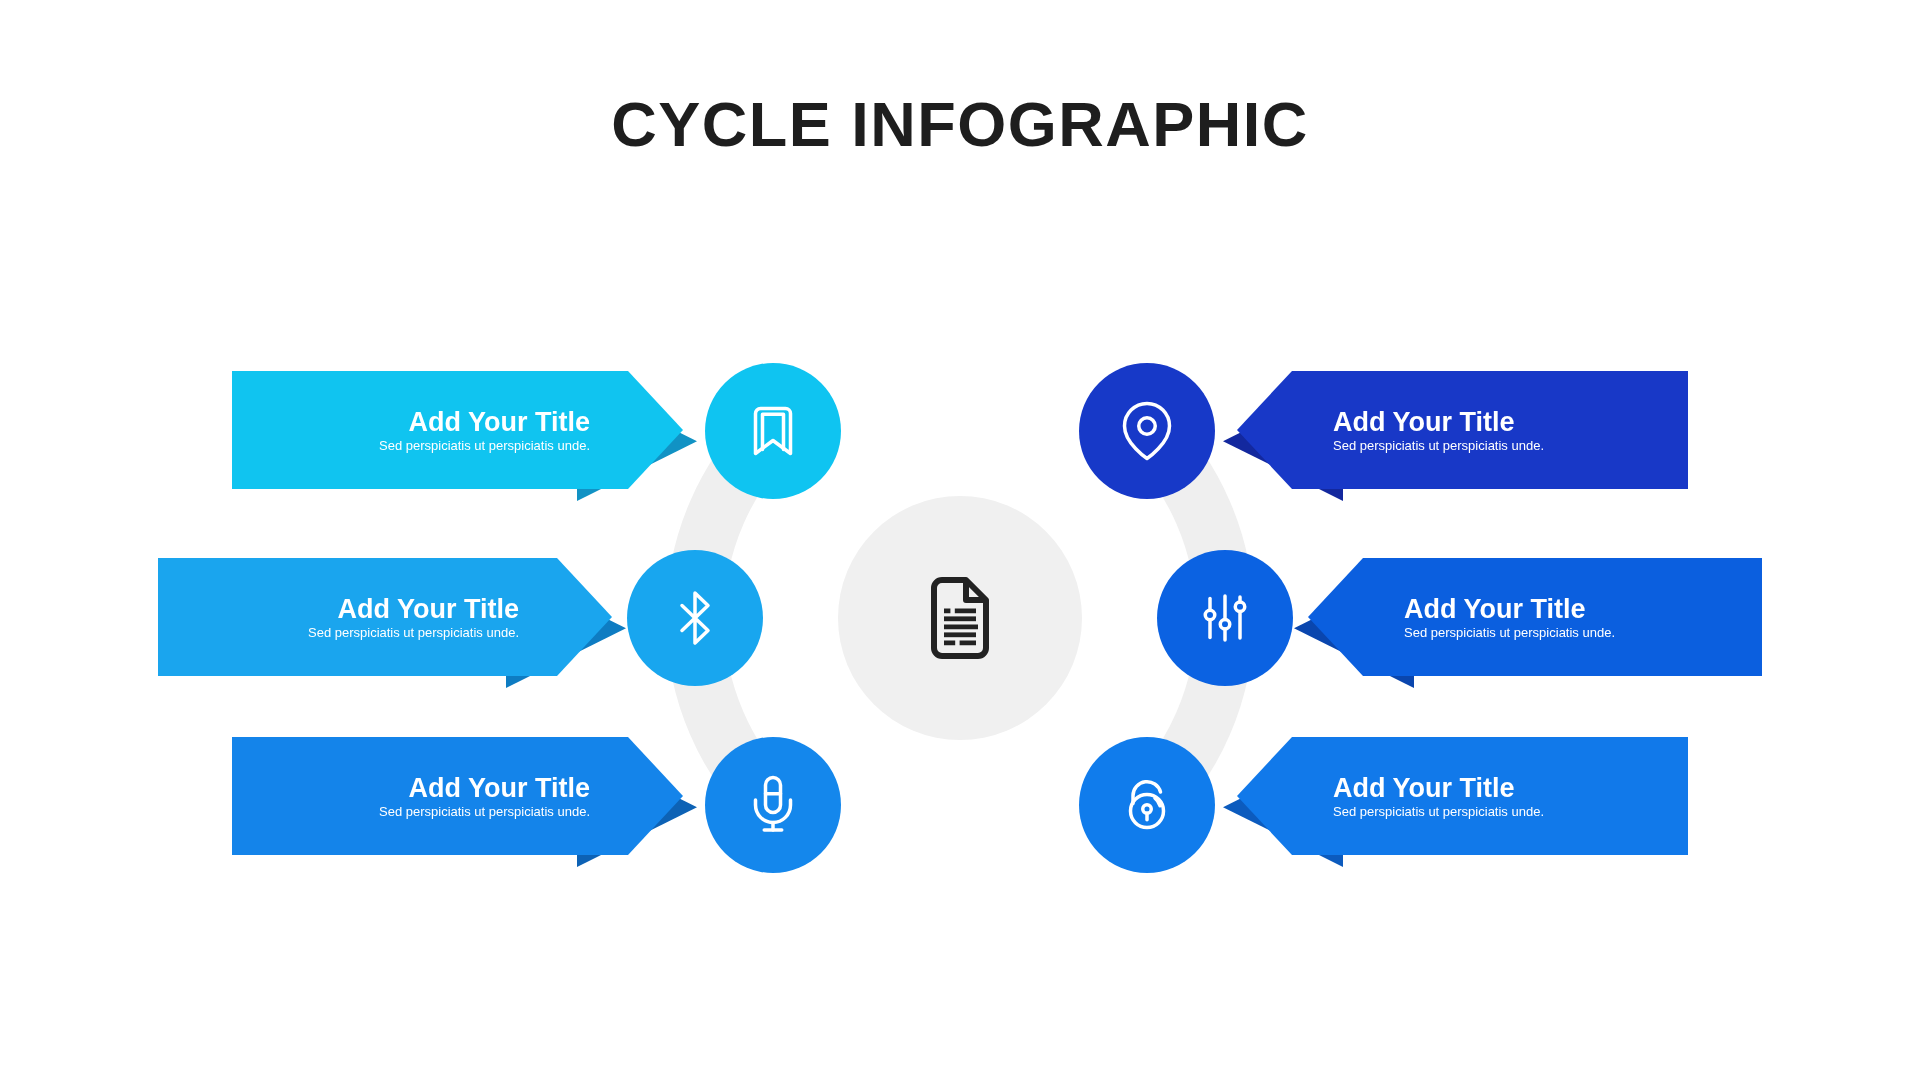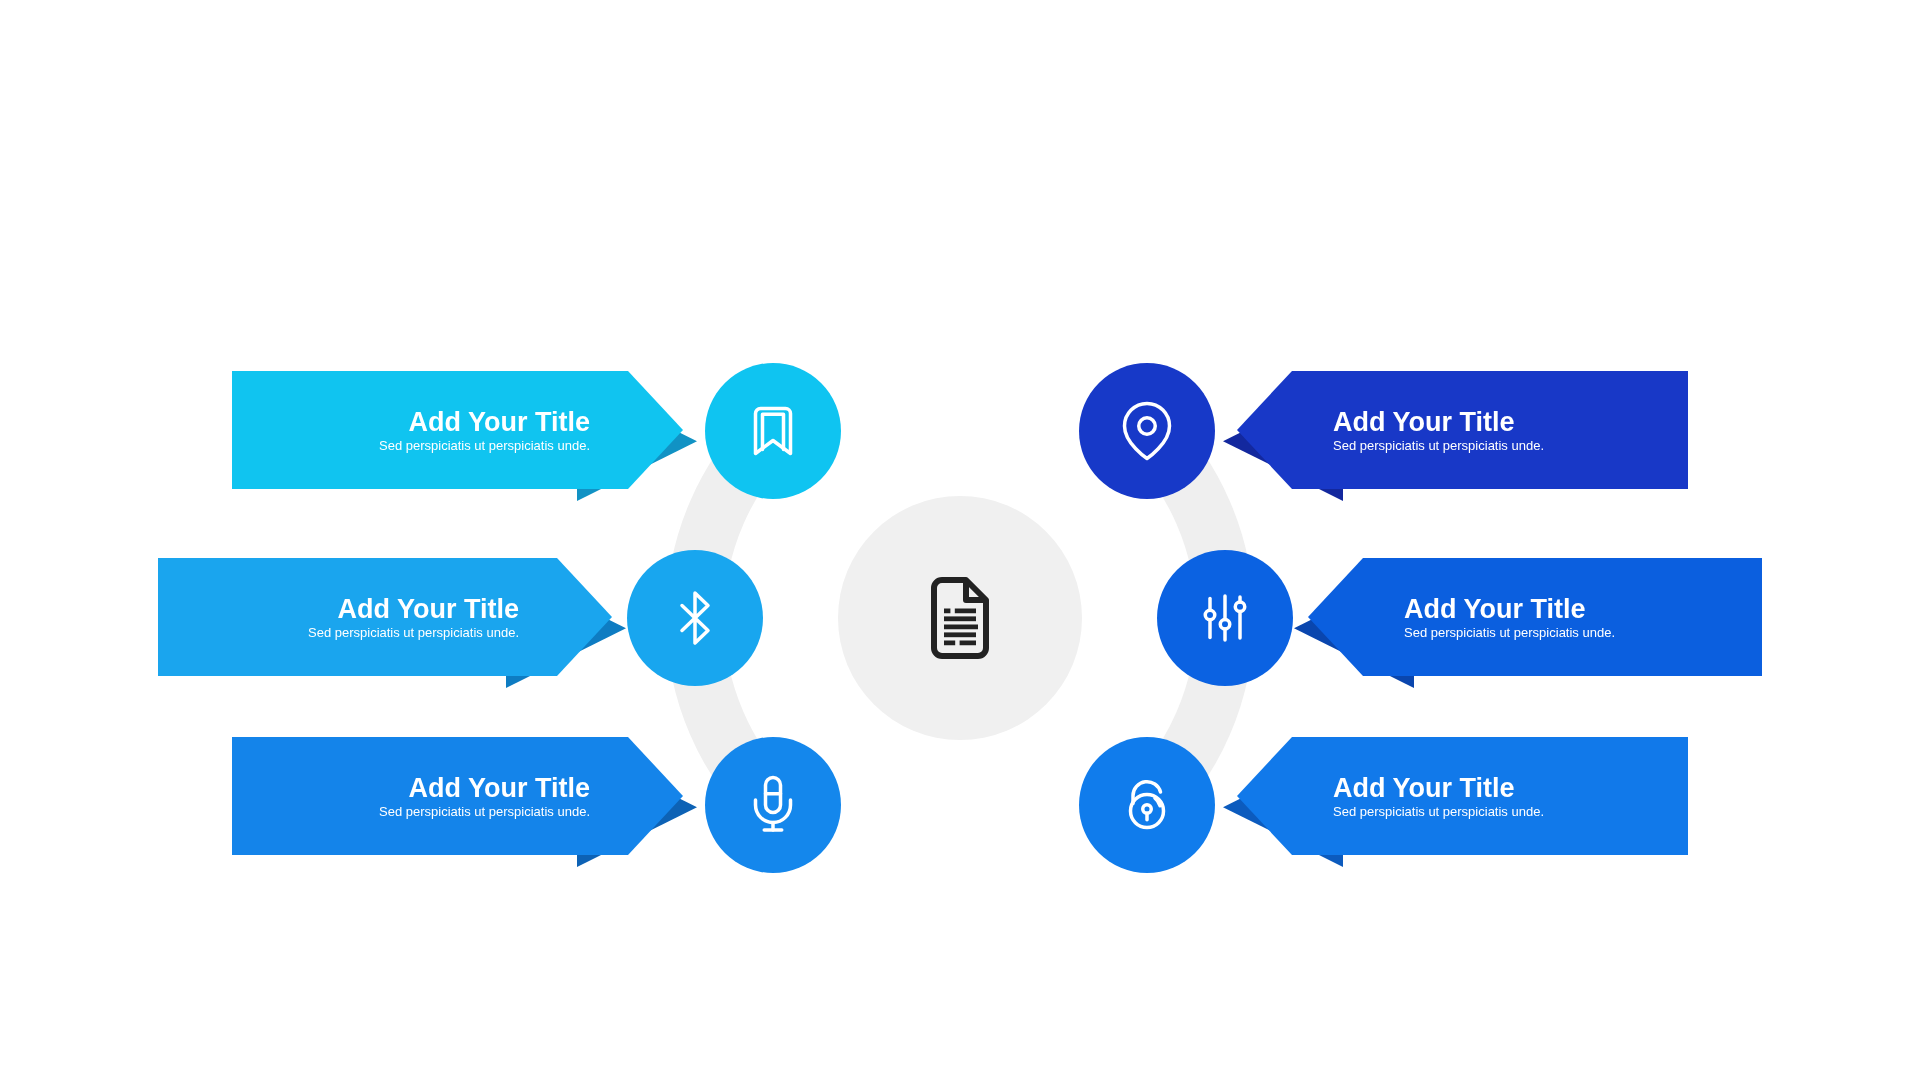--- a/index.html
+++ b/index.html
@@ -41,20 +41,21 @@
   .doc-icon{width:96px;height:96px;}
   .doc-icon *{fill:none;stroke:#222222;stroke-linejoin:round;}
   .doc-outline{stroke-width:1.5;}
   .doc-line{stroke-width:1.2;stroke-linecap:butt;}
 </style>
 </head>
 <body>
 
 <div class="stage">
 
+  <h1 class="page-title">CYCLE INFOGRAPHIC</h1>
 
   <svg class="ring" width="1920" height="1080" viewBox="0 0 1920 1080">
     <path d="M 772.6 430.6 A 265 265 0 0 0 772.6 805.4"></path>
     <path d="M 1147.4 430.6 A 265 265 0 0 1 1147.4 805.4"></path>
   </svg>
 
   <div class="banner left b-l1">
     <div class="banner-shadow" style="background: rgb(17, 146, 196);"></div>
     <div class="banner-main" style="background: rgb(16, 196, 240);">
       <div class="banner-title">Add Your Title</div>

